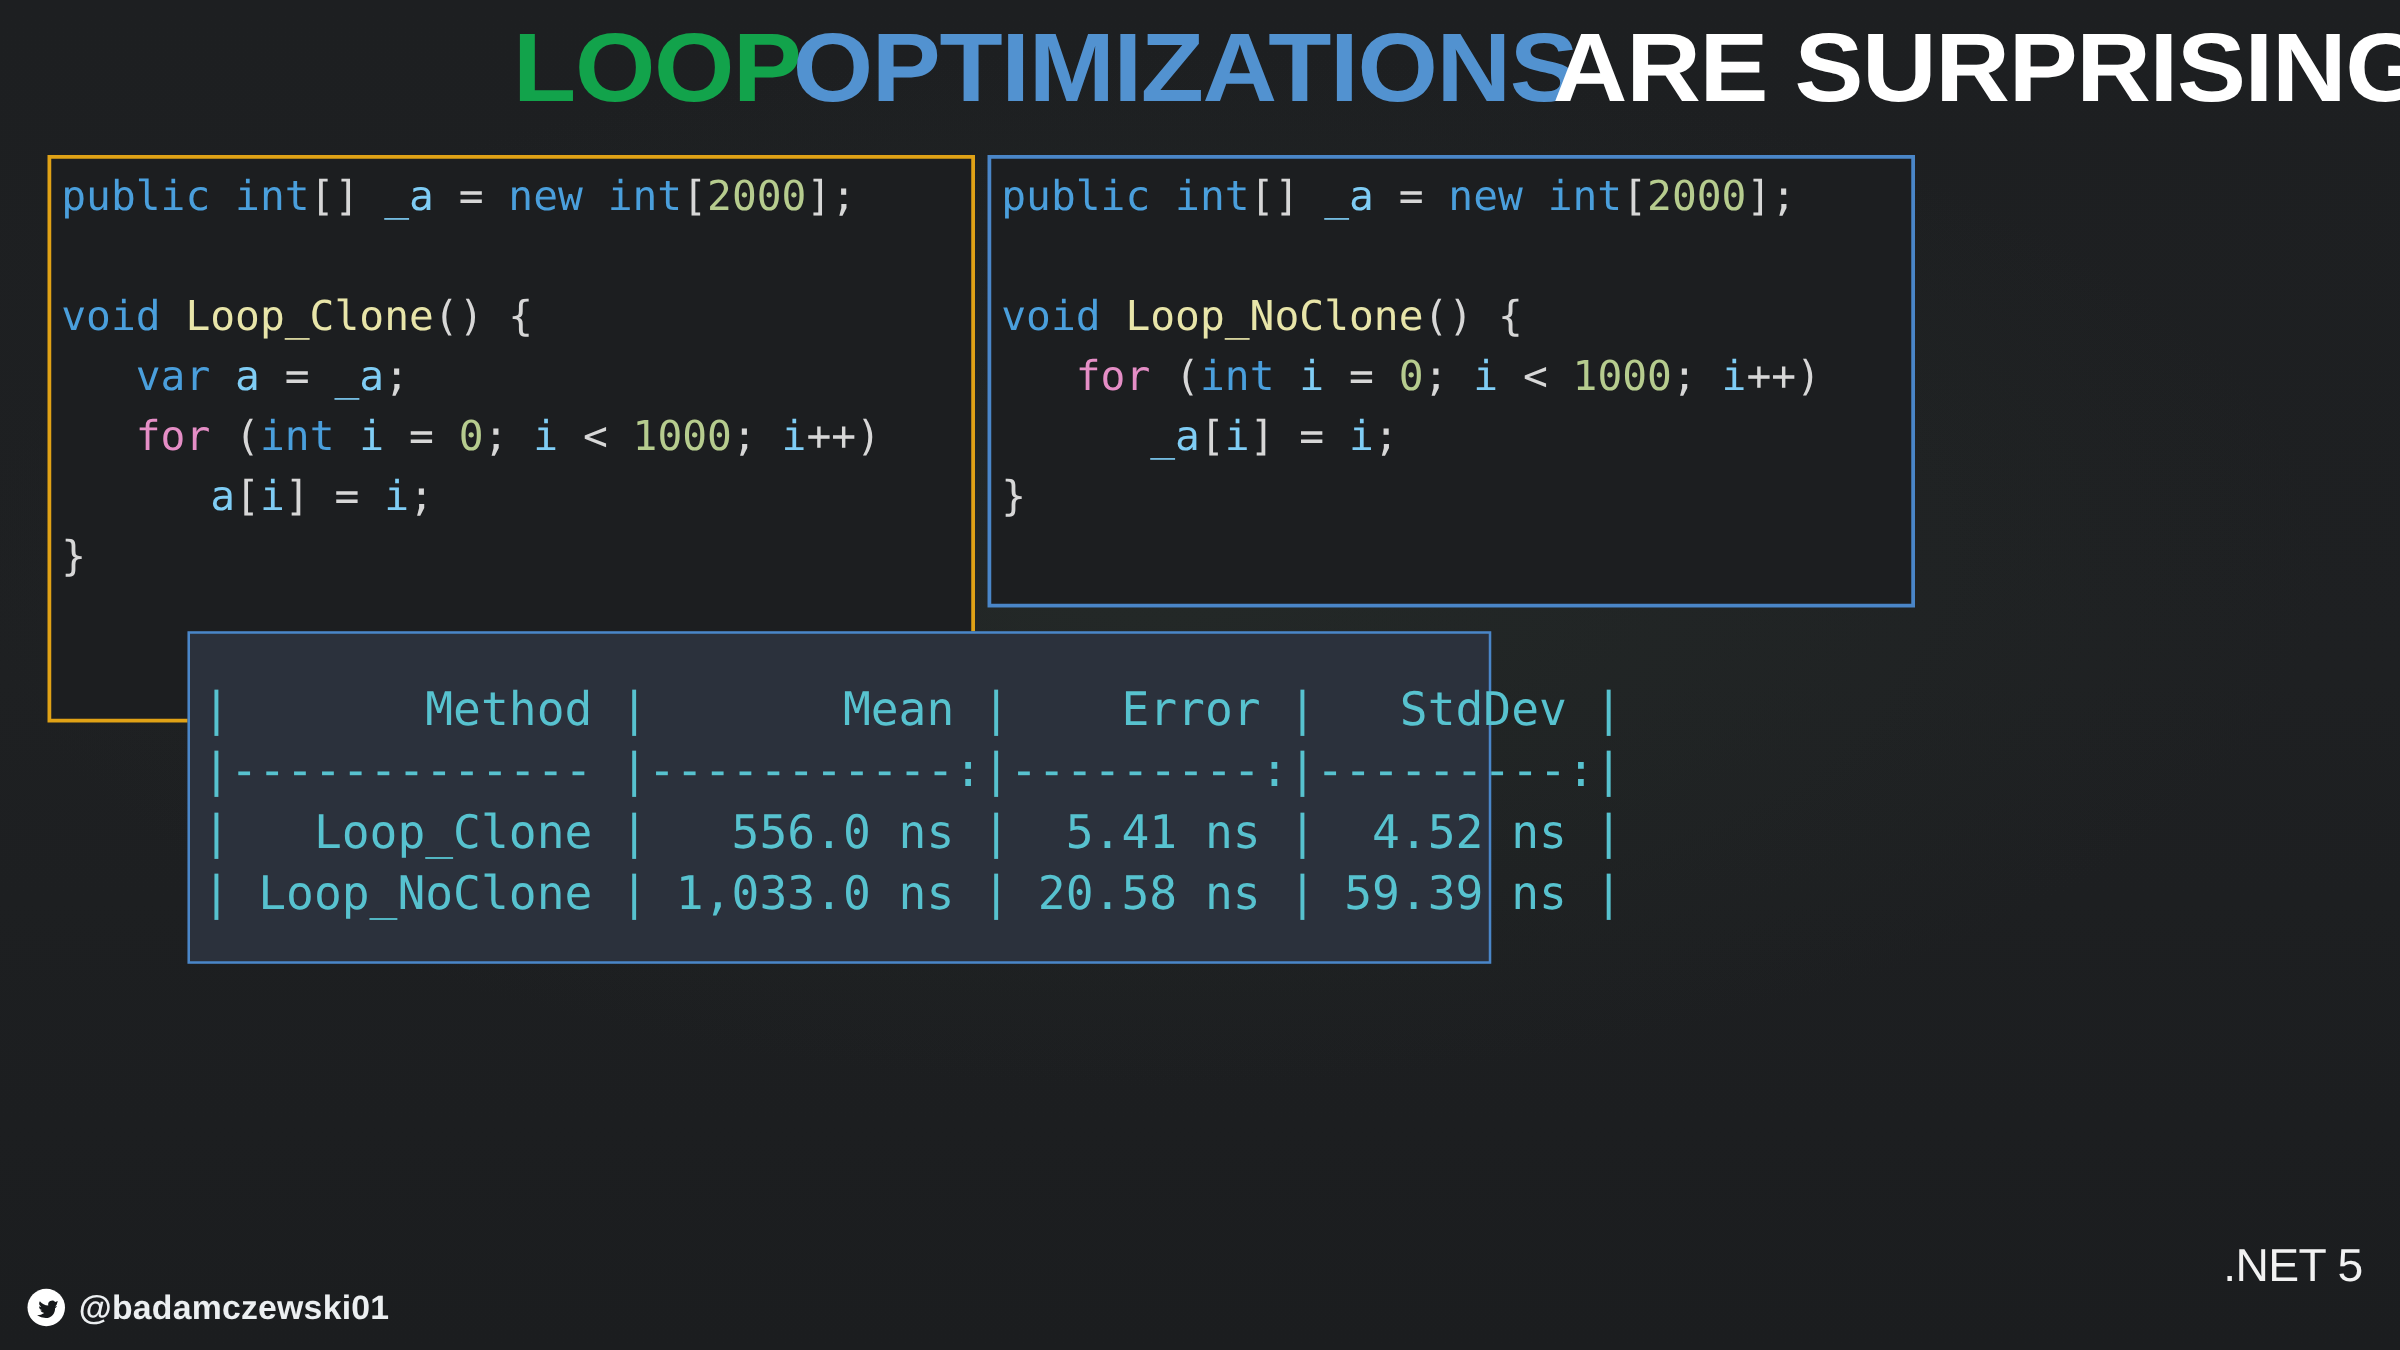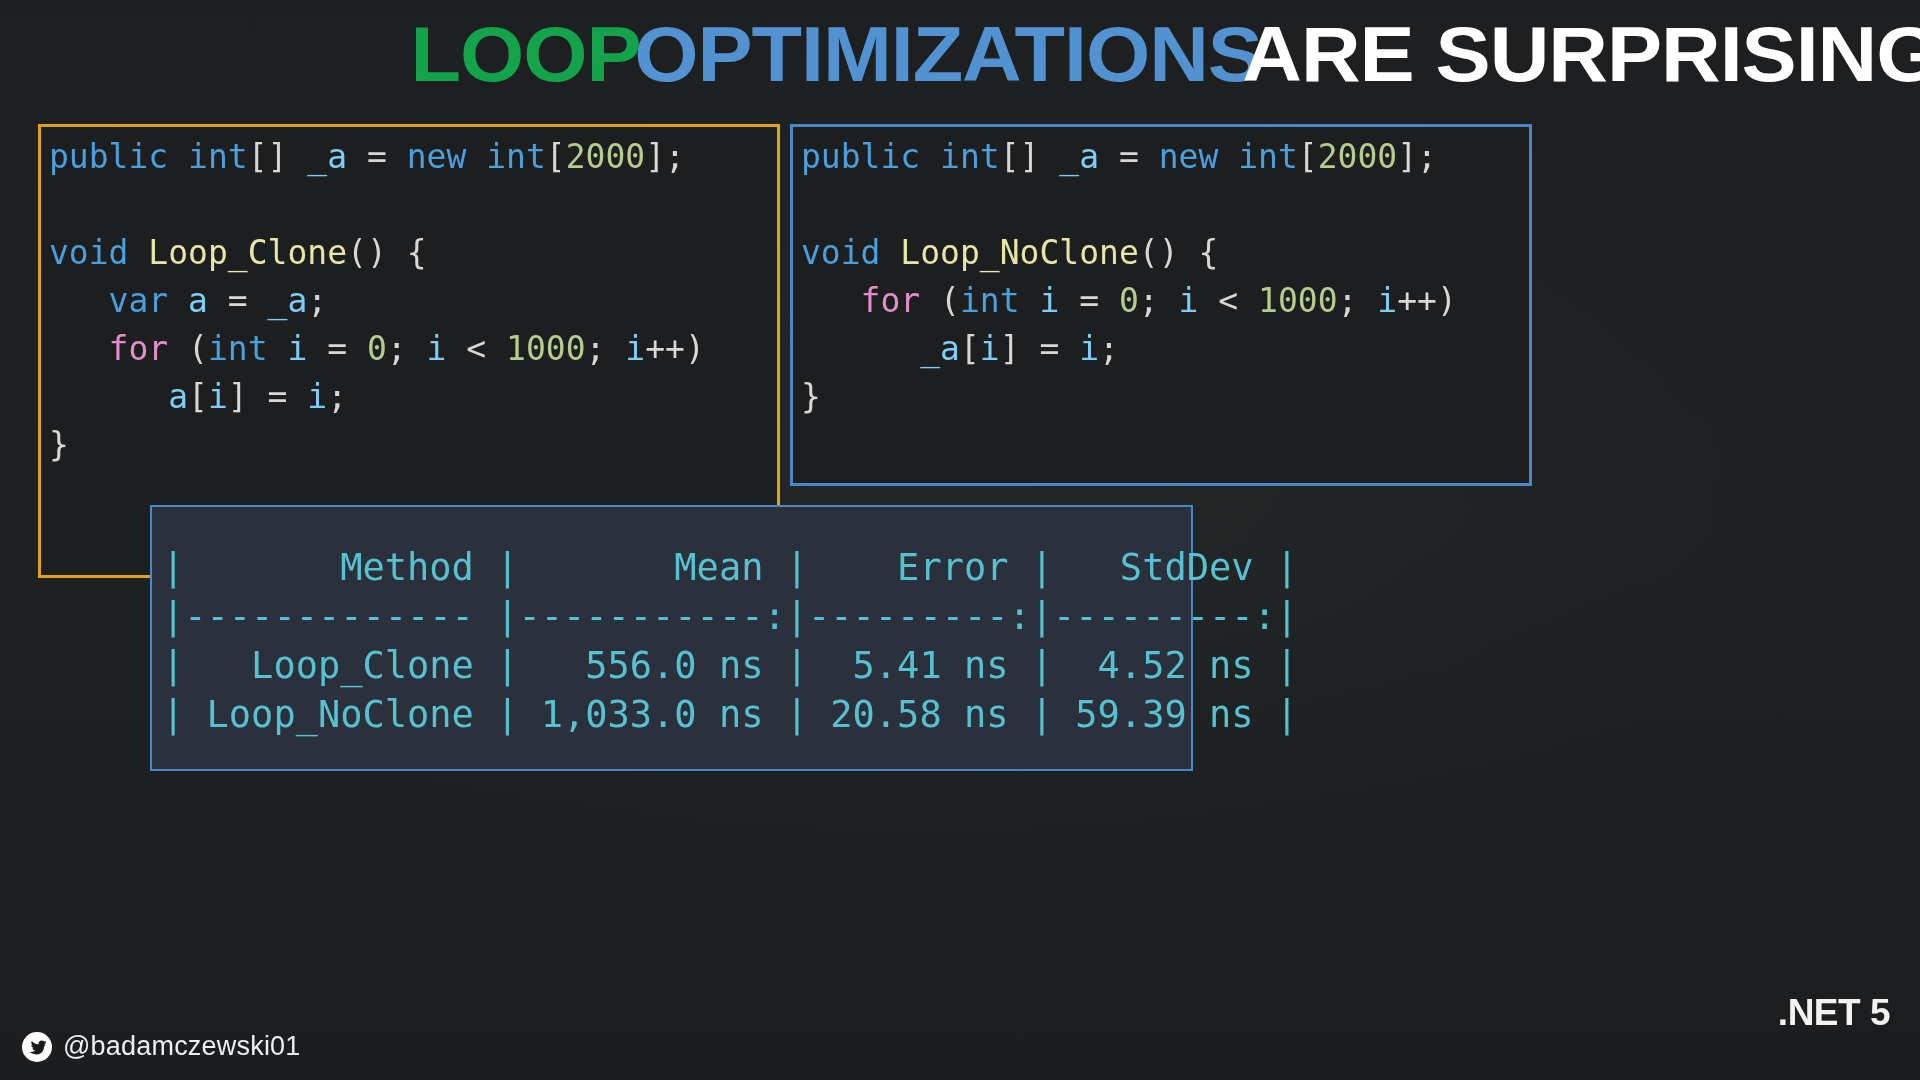--- a/index.html
+++ b/index.html
@@ -96,22 +96,23 @@
     color:var(--c-cyan);
     padding-left:10px;
     margin-top:6px;
   }
 
   
   #footer-handle {
     position:absolute;
     left:22px; bottom:18px;
     display:flex;
-    align-items:center;
+    align-items:flex-start;
     gap:11px;
+    font-weight:bold;
   }
   #twitter-icon {
     width:30px; height:30px;
     border-radius:50%;
     background:#ffffff;
     display:flex;
     align-items:center;
     justify-content:center;
     flex:0 0 auto;
   }
@@ -120,21 +121,21 @@
     color:#eceff1;
     font-size:27px;
     font-family:"Liberation Sans", sans-serif;
     letter-spacing:0.2px;
   }
   #dotnet-badge {
     position:absolute;
     right:30px; bottom:46px;
     color:#f2f2f2;
     font-size:37px;
-    font-weight:bold;
+    font-weight:normal;
     font-family:"Liberation Sans", sans-serif;
     letter-spacing:-0.5px;
     text-align:right;
   }
 </style>
 </head>
 <body>
 
 <div class="bg-wash"></div>
 

